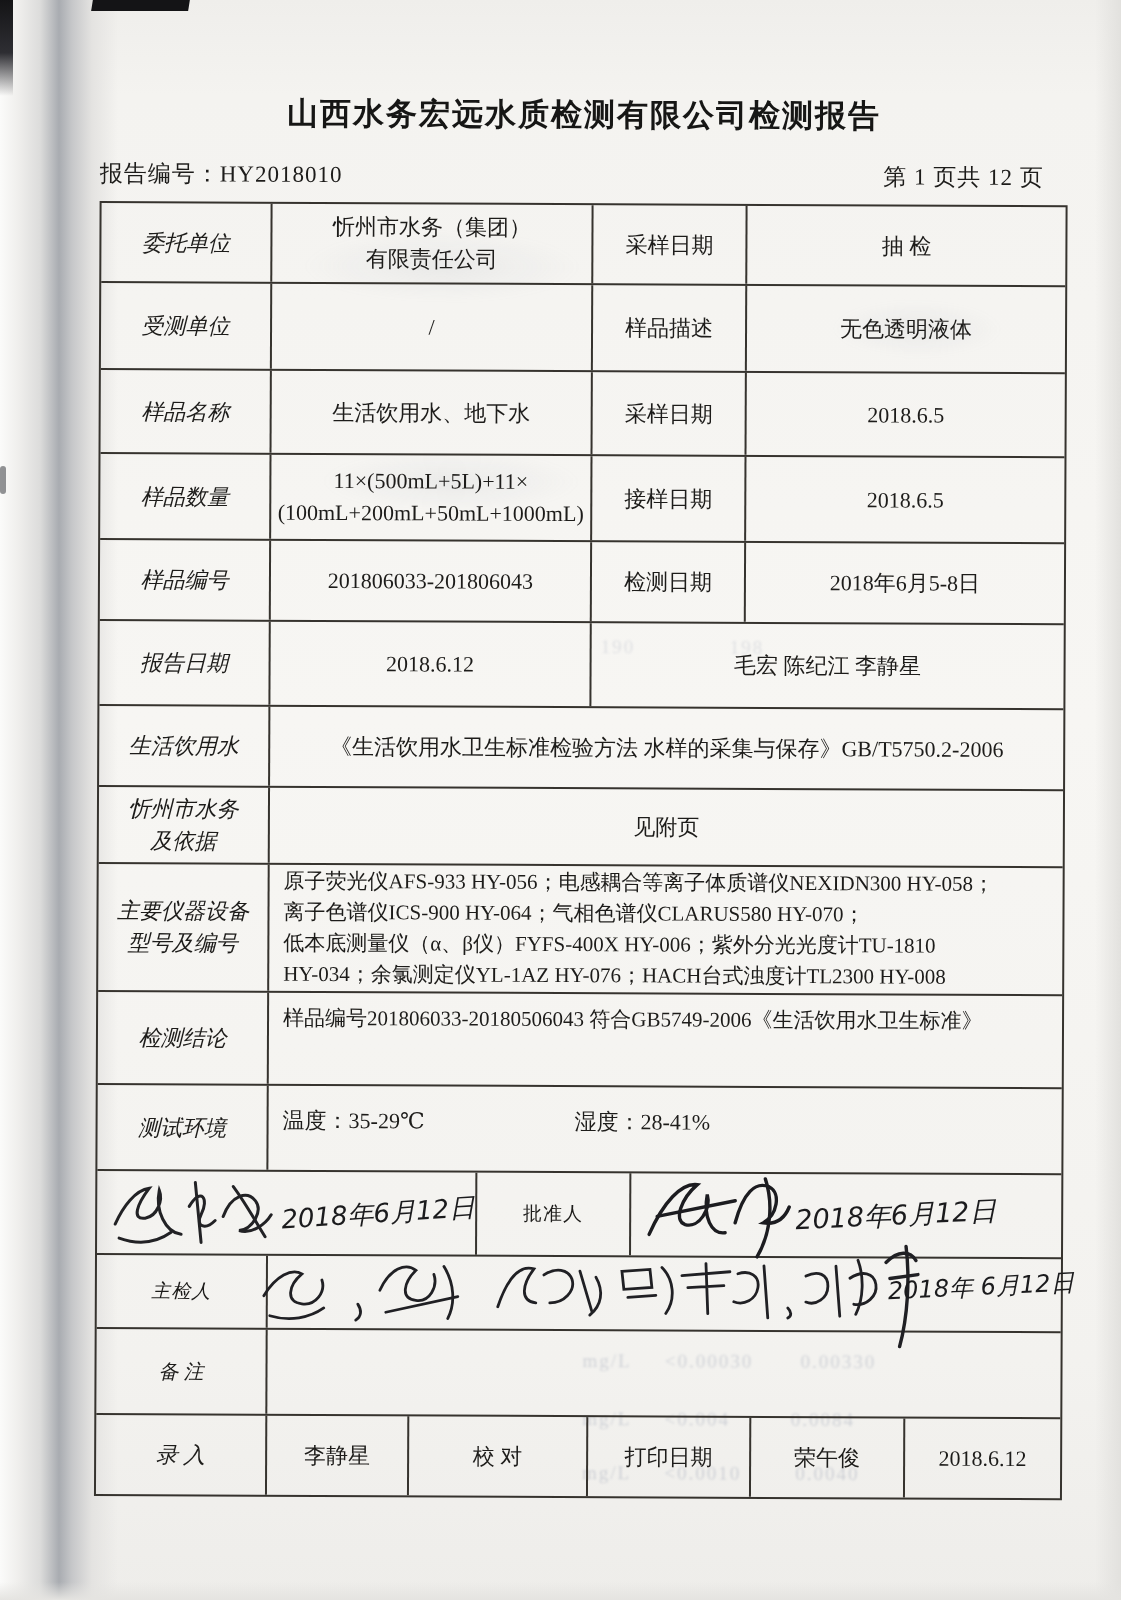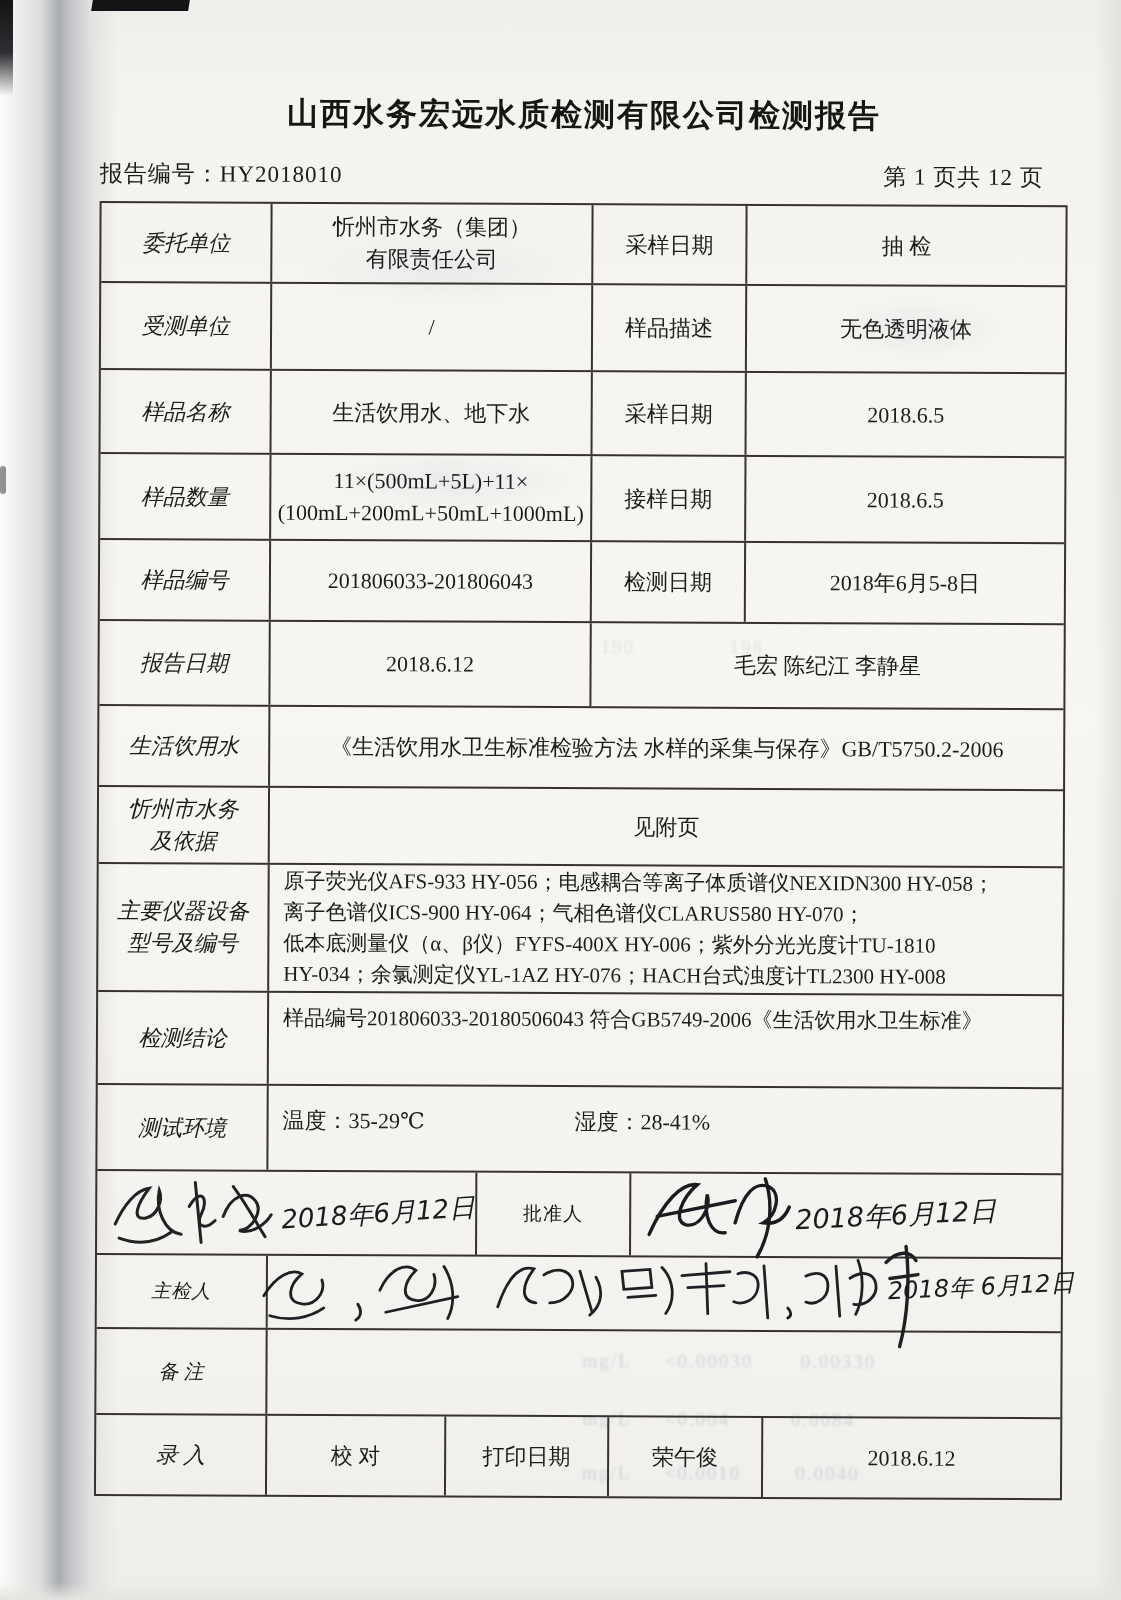--- a/index.html
+++ b/index.html
@@ -242,20 +242,21 @@
         </div>
       </div>
 
       <div class="r h14">
         <div class="c ca" style="font-size:20px;">备  注</div>
         <div class="c cd"></div>
       </div>
 
       <div class="r h15">
         <div class="c ca">录  入</div>
+        <div class="c w2">李静星</div>
         <div class="c w3">校  对</div>
         <div class="c w5">打印日期</div>
         <div class="c w4">荣午俊</div>
         <div class="c cd">2018.6.12</div>
       </div>
 
     </div>
   </div>
 </div>
 

